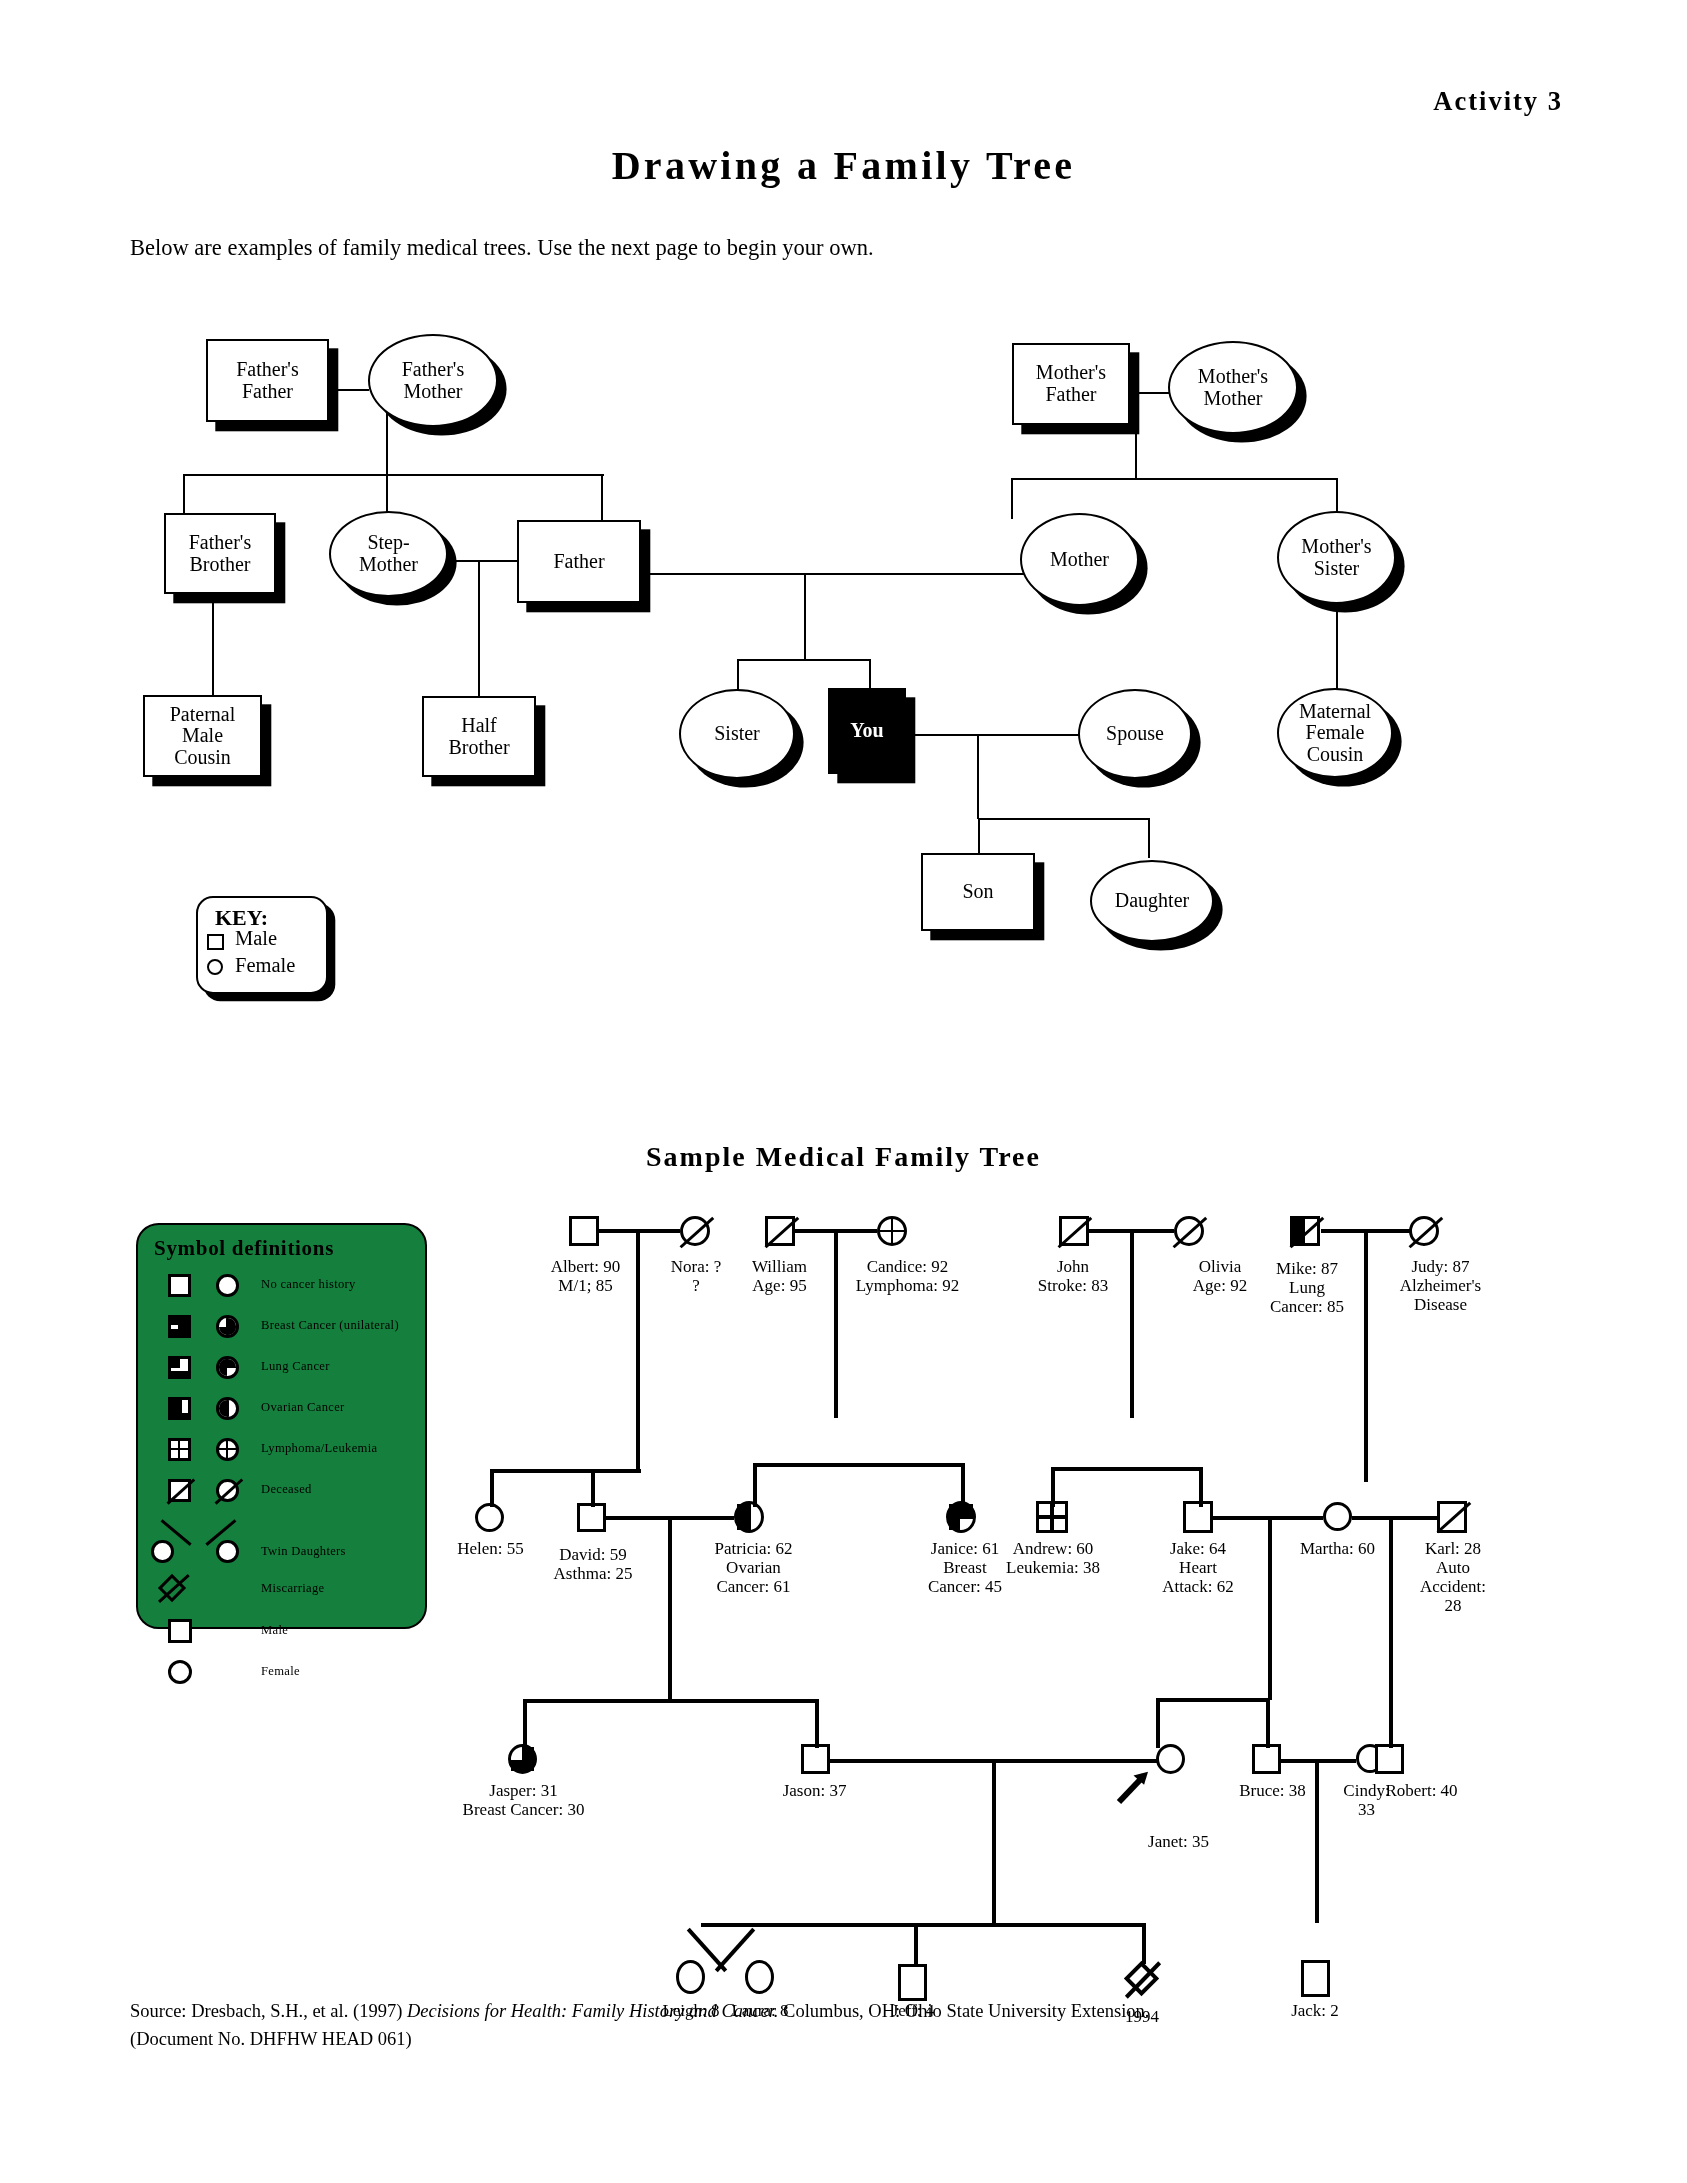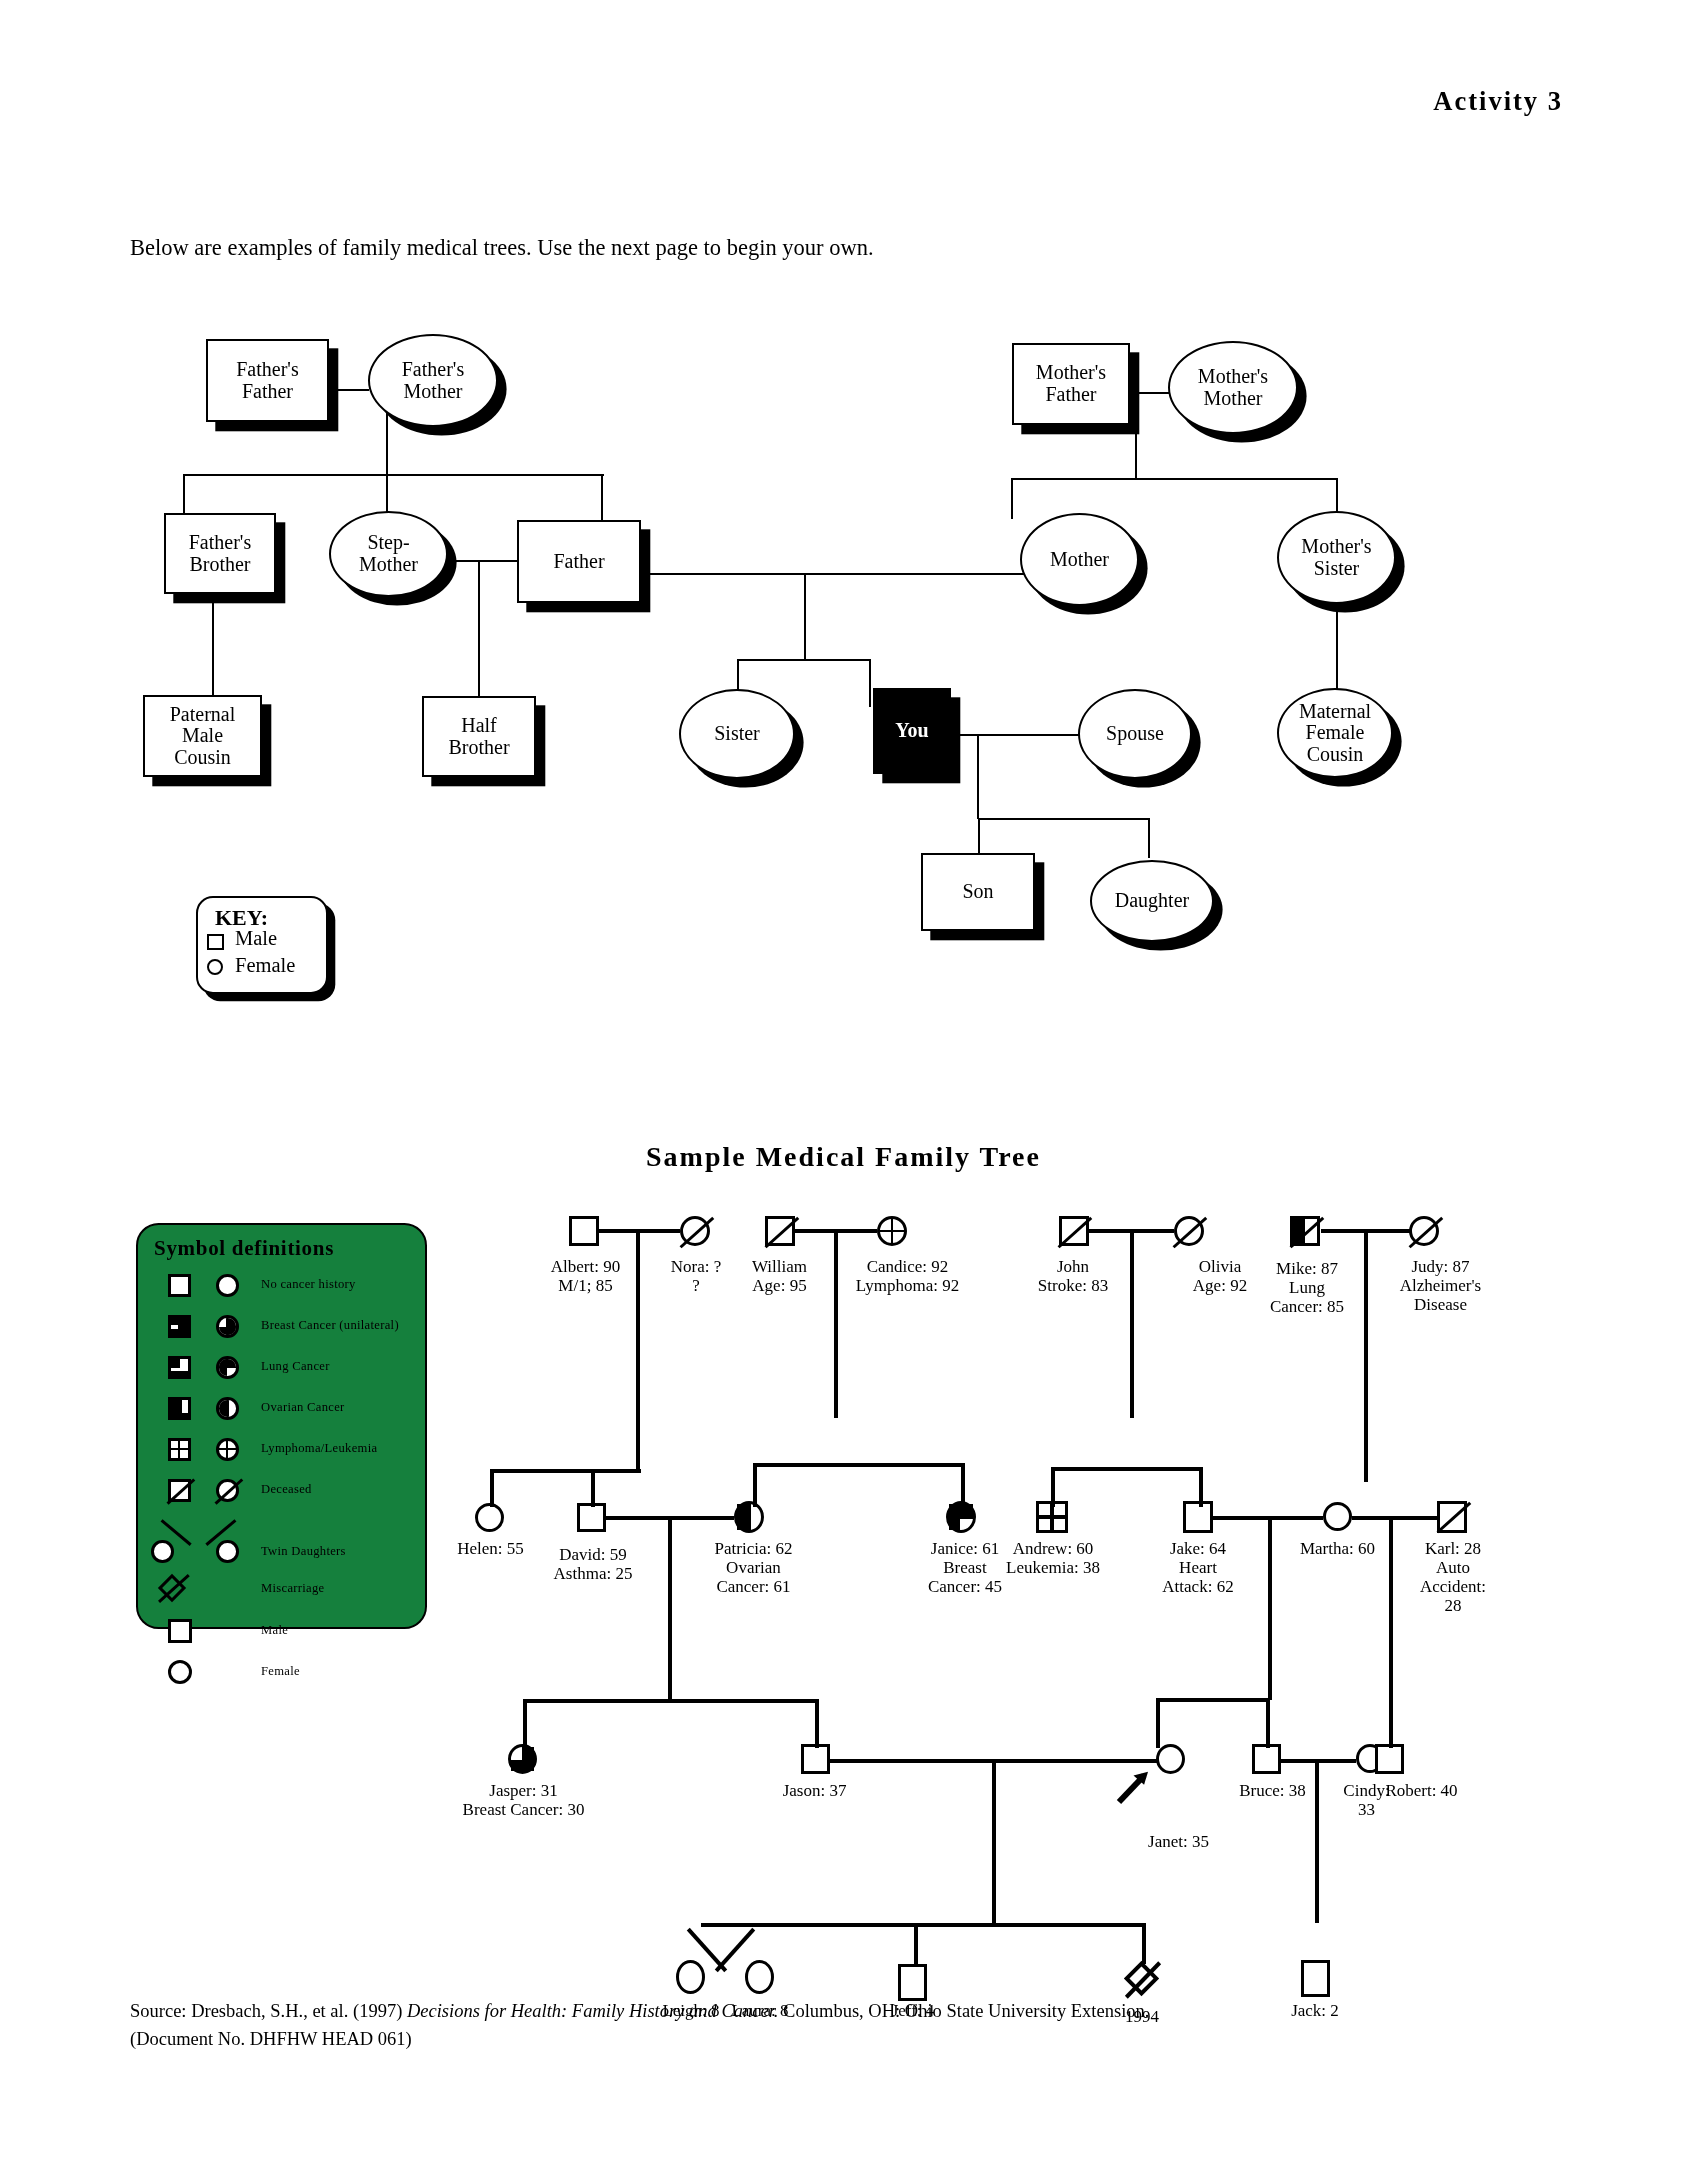--- a/index.html
+++ b/index.html
@@ -31,21 +31,21 @@
   .box-shadow-sq {
     position:absolute;
     border:2px solid #000; background:#fff;
     box-shadow:9.3px 9.3px 0 0 #000;
     box-sizing:border-box;
     display:flex; align-items:center; justify-content:center;
     text-align:center; line-height:1.08;
     font-size:20px;
     z-index:3;
   }
-  .box-shadow-sq.filled { background:#000; color:#fff; font-weight:bold;margin-left:45px; }
+  .box-shadow-sq.filled { background:#000; color:#fff; font-weight:bold; }
   .circ-shadow {
     position:absolute;
     border:2px solid #000; background:#fff;
     border-radius:50%;
     box-shadow:8.6px 8.6px 0 0 #000;
     box-sizing:border-box;
     display:flex; align-items:center; justify-content:center;
     text-align:center; line-height:1.08;
     font-size:20px;
     z-index:3;
@@ -113,20 +113,21 @@
     font-size:18.5px; line-height:1.5; width:1442px;
   }
   .source i { font-style:italic; }
 </style>
 </head>
 <body>
 
 <div class="page">
 
   <div class="activity-label">Activity  3</div>
+  <div class="page-title">Drawing  a  Family  Tree</div>
   <div class="intro-text">Below are examples of family medical trees. Use the next page to begin your own.</div>
 
   <div>
 
     <div class="box-shadow-sq" style="left:206px; top:339px; width:123px; height:83px;">
       <span style="white-space:pre-line;">Father's
 Father</span>
     </div>
     <div class="circ-shadow" style="left:368px; top:334px; width:130px; height:93px;">
       <span style="white-space:pre-line;">Father's

